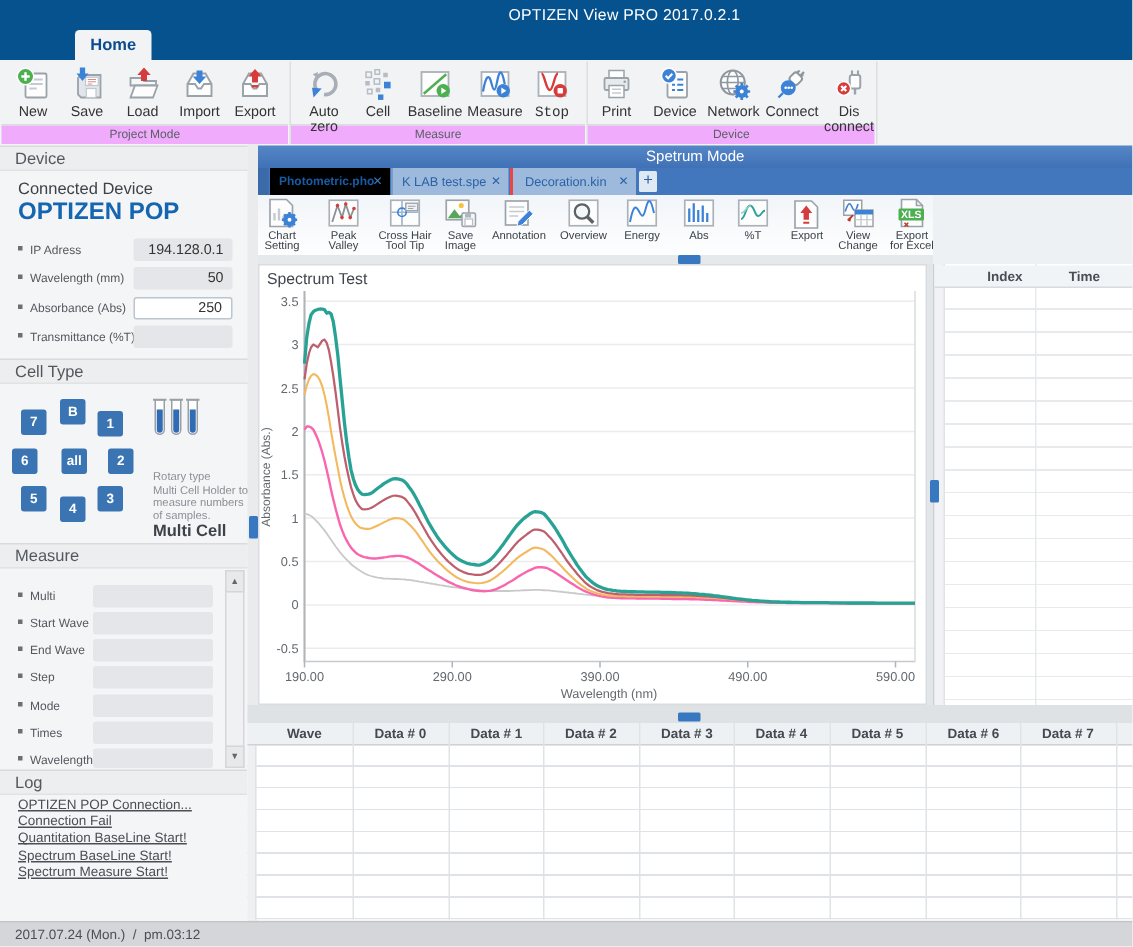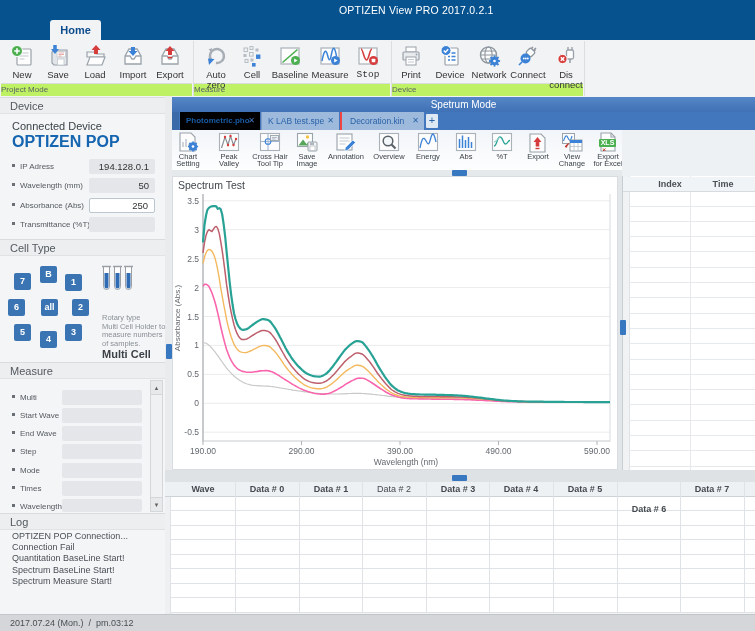--- a/index.html
+++ b/index.html
@@ -6,21 +6,21 @@
 body{font-family:"Liberation Sans",sans-serif;position:relative;background:#f2f3f5;}
 .abs{position:absolute;}
 
 #titlebar{left:0;top:0;width:755px;height:20px;background:#05528f;}
 #title{left:339px;top:4px;color:#fff;font-size:10.5px;letter-spacing:0.2px;}
 #menubar{left:0;top:20px;width:755px;height:20px;background:#05528f;}
 .mtab{top:20px;height:20px;line-height:20px;color:#fff;font-size:13px;text-align:center;margin-top:48px;}
 #hometab{left:50px;top:20px;width:51px;height:20px;background:#f2f3f5;border-radius:3px 3px 0 0;color:#0d4c8c;font-weight:bold;text-align:center;line-height:20px;font-size:11px;}
 
 #ribbon{left:0;top:40px;width:755px;height:57px;background:#f2f3f5;}
-.rgroup{top:83px;height:13px;background:#bef264;border-top:1px solid #d9dbdd;color:#5a5f66;font-size:8px;line-height:12px;}
+.rgroup{top:83px;height:13px;background:#f0abfc;border-top:1px solid #d9dbdd;color:#5a5f66;font-size:8px;text-align:center;line-height:12px;}
 .rbtn{top:4px;text-align:center;color:#333;font-size:9.5px;line-height:10px;}
 .rbtn svg{display:block;margin:0 auto 2px auto;}
 
 #leftpanel{left:0;top:97px;width:165px;height:517px;background:#f4f5f7;color:#4a4f55;}
 .sechead{left:0;width:165px;height:17px;background:#eceef0;border-top:1px solid #d9dbdd;border-bottom:1px solid #e0e2e4;font-size:11px;color:#53585e;line-height:16px;padding-left:10px;}
 .lbl{left:12px;font-size:8px;color:#54595f;white-space:nowrap;}
 .lbl:before{content:"";display:inline-block;width:3px;height:3px;background:#6a6f75;margin-right:5px;vertical-align:2px;}
 .inp{background:#e4e6e9;border-radius:2px;font-size:9.5px;color:#333;text-align:right;padding-right:6px;}
 #gutter{left:165px;top:96px;width:7px;height:518px;background:#e9ebed;}
 
@@ -222,21 +222,21 @@
 <div class="abs lbl" style="top:466px;">Mode</div>
 <div class="abs inp" style="left:62px;top:463px;width:80px;height:15px;"></div>
 <div class="abs lbl" style="top:484px;">Times</div>
 <div class="abs inp" style="left:62px;top:481px;width:80px;height:15px;"></div>
 <div class="abs lbl" style="top:502px;">Wavelength</div>
 <div class="abs inp" style="left:62px;top:499px;width:80px;height:13px;"></div>
 <div class="abs" style="left:150px;top:380px;width:13px;height:132px;background:#f0f1f3;border:1px solid #d4d7da;"></div>
 <div class="abs" style="left:150px;top:380px;width:13px;height:15px;background:#e7e9eb;border:1px solid #d4d7da;color:#666;font-size:6px;text-align:center;line-height:14px;">▲</div>
 <div class="abs" style="left:150px;top:497px;width:13px;height:15px;background:#e7e9eb;border:1px solid #d4d7da;color:#666;font-size:6px;text-align:center;line-height:14px;">▼</div>
 <div class="abs sechead" style="top:513px;">Log</div>
-<div class="abs" style="left:12px;top:531px;font-size:9px;line-height:11.2px;color:#4a4f55;">OPTIZEN POP Connection...<br>Connection Fail<br>Quantitation BaseLine Start!<br>Spectrum BaseLine Start!<br>Spectrum Measure Start!</div>
+<div class="abs" style="left:12px;top:531px;font-size:9px;line-height:11.2px;color:#4a4f55;text-decoration:underline;">OPTIZEN POP Connection...<br>Connection Fail<br>Quantitation BaseLine Start!<br>Spectrum BaseLine Start!<br>Spectrum Measure Start!</div>
 <div class="abs bluebtn" style="left:166px;top:344px;width:6px;height:15px;"></div>
 </div>
 <div class="abs" id="specbar">Spetrum Mode</div>
 <div class="abs" id="tabstrip"></div>
 <div id="tabs">
 <div class="abs" style="left:172px;top:112px;width:7px;height:18px;background:#3a6aa8;"></div>
 <div class="abs tab" style="left:180px;width:80px;background:#000000;color:#185ba5;font-weight:bold;top:112px;padding-left:6px;font-size:8px;">Photometric.pho<span class="tabx" style="color:#3a78c2;font-weight:normal;">✕</span></div>
 <div class="abs tab" style="left:261px;width:78px;background:#9db9dc;color:#2a62a8;top:112px;padding-left:6px;font-size:8.5px;border-left:1px solid #7d9cc4;">K LAB test.spe<span class="tabx">✕</span></div>
 <div class="abs tab" style="left:340px;width:84px;background:#9db9dc;color:#2a62a8;top:112px;padding-left:8px;font-size:8.5px;border-left:2px solid #ef4444;">Decoration.kin<span class="tabx">✕</span></div>
 <div class="abs" style="left:426px;top:114px;width:12px;height:14px;background:#dfe9f4;color:#2a62a8;font-size:11px;text-align:center;line-height:13px;border-radius:1px;">+</div>
@@ -388,20 +388,20 @@
 <div class="abs" style="left:299px;top:482px;width:1px;height:131px;background:#dfe3e7;"></div>
 <div class="abs" style="left:362px;top:482px;width:1px;height:131px;background:#dfe3e7;"></div>
 <div class="abs" style="left:426px;top:482px;width:1px;height:131px;background:#dfe3e7;"></div>
 <div class="abs" style="left:489px;top:482px;width:1px;height:131px;background:#dfe3e7;"></div>
 <div class="abs" style="left:553px;top:482px;width:1px;height:131px;background:#dfe3e7;"></div>
 <div class="abs" style="left:617px;top:482px;width:1px;height:131px;background:#dfe3e7;"></div>
 <div class="abs" style="left:680px;top:482px;width:1px;height:131px;background:#dfe3e7;"></div>
 <div class="abs" style="left:744px;top:482px;width:1px;height:131px;background:#dfe3e7;"></div>
 <div class="abs" style="left:235px;top:482px;width:64px;height:15px;font-size:9px;font-weight:bold;color:#444a50;text-align:center;line-height:15px;">Data # 0</div>
 <div class="abs" style="left:299px;top:482px;width:64px;height:15px;font-size:9px;font-weight:bold;color:#444a50;text-align:center;line-height:15px;">Data # 1</div>
-<div class="abs" style="left:362px;top:482px;width:64px;height:15px;font-size:9px;font-weight:normal;color:#444a50;text-align:center;line-height:15px;">Data # 2</div>
+<div class="abs" style="left:362px;top:482px;width:64px;height:15px;font-size:9px;font-weight:bold;color:#444a50;text-align:center;line-height:15px;">Data # 2</div>
 <div class="abs" style="left:426px;top:482px;width:64px;height:15px;font-size:9px;font-weight:bold;color:#444a50;text-align:center;line-height:15px;">Data # 3</div>
 <div class="abs" style="left:489px;top:482px;width:64px;height:15px;font-size:9px;font-weight:bold;color:#444a50;text-align:center;line-height:15px;">Data # 4</div>
 <div class="abs" style="left:553px;top:482px;width:64px;height:15px;font-size:9px;font-weight:bold;color:#444a50;text-align:center;line-height:15px;">Data # 5</div>
-<div class="abs" style="left:617px;top:482px;width:64px;height:15px;font-size:9px;font-weight:bold;color:#444a50;text-align:center;line-height:15px;margin-top:20px;">Data # 6</div>
+<div class="abs" style="left:617px;top:482px;width:64px;height:15px;font-size:9px;font-weight:bold;color:#444a50;text-align:center;line-height:15px;">Data # 6</div>
 <div class="abs" style="left:680px;top:482px;width:64px;height:15px;font-size:9px;font-weight:bold;color:#444a50;text-align:center;line-height:15px;">Data # 7</div>
 </div>
 <div class="abs" id="statusbar">2017.07.24 (Mon.)&nbsp;&nbsp;/&nbsp;&nbsp;pm.03:12</div>
 
 </body></html>

